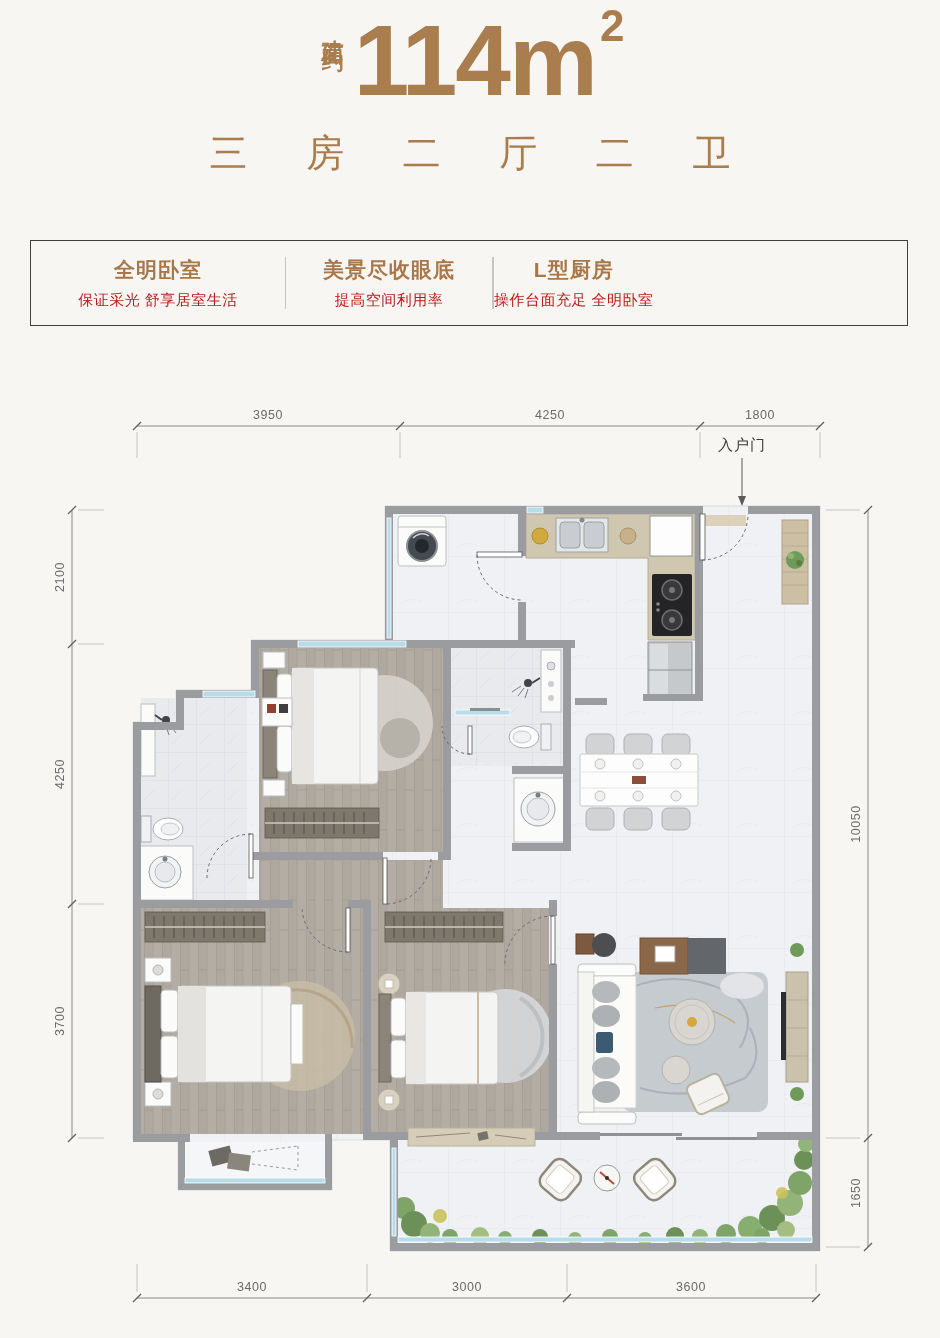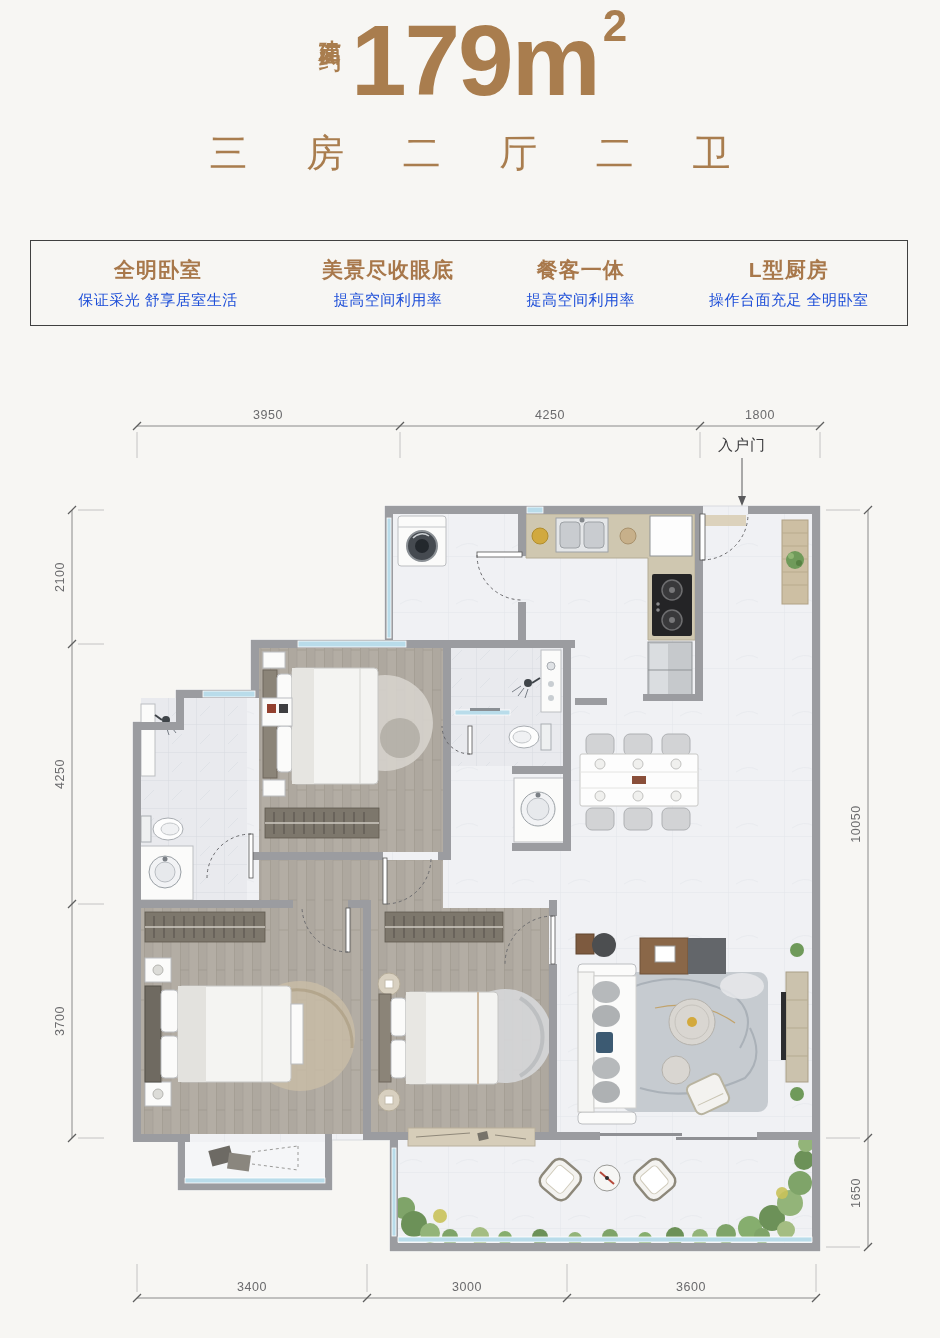--- a/index.html
+++ b/index.html
@@ -18,21 +18,21 @@
 
   
   .features{position:absolute;top:240px;left:30px;width:878px;height:86px;
     border:1px solid #404040;display:flex;align-items:center;box-sizing:border-box;background:transparent;}
   .feat{text-align:center;padding:4px 0;}
   .feat:nth-child(1){flex:0 0 29%;}
   .feat:nth-child(3){flex:0 0 23.5%;}
   .feat:nth-child(5){flex:0 0 20.5%;}
   .feat:nth-child(7){flex:0 0 27%;}
   .feat-title{font-size:21px;font-weight:700;color:#a8784b;margin-bottom:7px;letter-spacing:1px;}
-  .feat-desc{font-size:15px;color:#1d4ed8;letter-spacing:0.5px;}
+  .feat-desc{font-size:15px;color:#b91c1c;letter-spacing:0.5px;}
   .feat-div{width:1px;height:52px;background:#c6c5c1;}
 
   
   .plan-wrap{position:absolute;top:388px;left:0;width:857px;height:950px;}
   .dim-text{font-family:"Liberation Sans",sans-serif;font-size:12.5px;fill:#6a6a6c;letter-spacing:0.5px;}
   .entr-text{font-family:"Liberation Sans",sans-serif;font-size:15px;fill:#3a3a3c;letter-spacing:1px;}
   .dimline{stroke:#8a8a8a;stroke-width:1;}
   .stub{stroke:#b8b8b6;stroke-width:0.8;}
   .tick{stroke:#5f5f5f;stroke-width:1.2;}
   .arc{fill:none;stroke:#6b6b6e;stroke-width:1;stroke-dasharray:3 3;}
@@ -43,40 +43,36 @@
   .wr{fill:#7d776c;stroke:#5f594f;stroke-width:0.8;}
 </style>
 </head>
 <body>
 
 <div class="page">
 
   <div class="hd">
     <div class="area-line">
       <span class="area-prefix">建面约</span>
-      <span class="area-value"><span>179m</span><span class="area-sup">2</span></span>
+      <span class="area-value"><span>114m</span><span class="area-sup">2</span></span>
     </div>
     <div class="layout-line">三 房 二 厅 二 卫</div>
   </div>
 
   <div class="features">
     <div class="feat">
       <div class="feat-title">全明卧室</div>
       <div class="feat-desc">保证采光 舒享居室生活</div>
     </div>
     <div class="feat-div"></div>
     <div class="feat">
       <div class="feat-title">美景尽收眼底</div>
       <div class="feat-desc">提高空间利用率</div>
     </div>
     <div class="feat-div"></div>
-    <div class="feat">
-      <div class="feat-title">餐客一体</div>
-      <div class="feat-desc">提高空间利用率</div>
-    </div>
     <div class="feat-div"></div>
     <div class="feat">
       <div class="feat-title">L型厨房</div>
       <div class="feat-desc">操作台面充足 全明卧室</div>
     </div>
   </div>
 
   <div class="plan-wrap">
   <svg width="940" height="950" viewBox="0 0 940 950">
     <defs>

